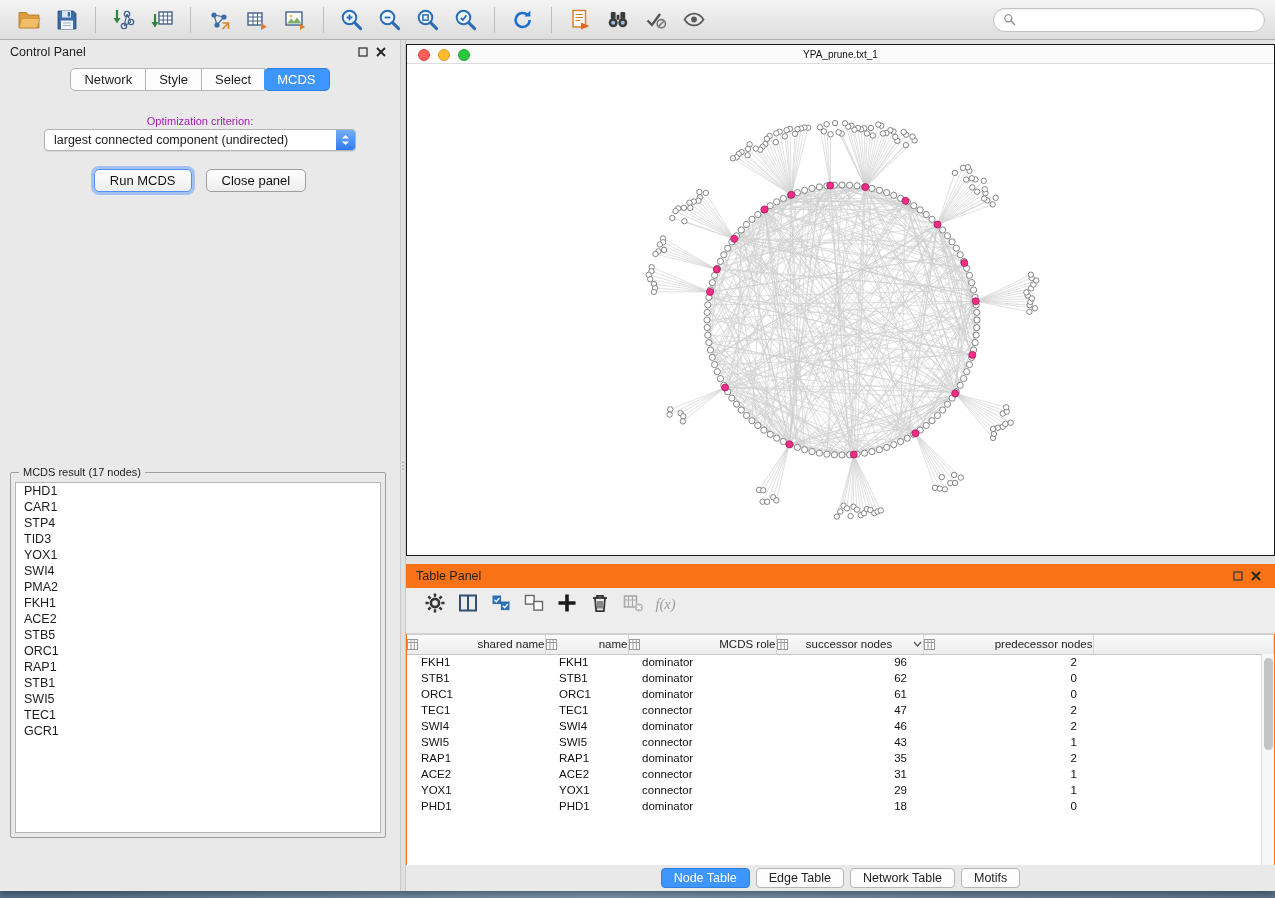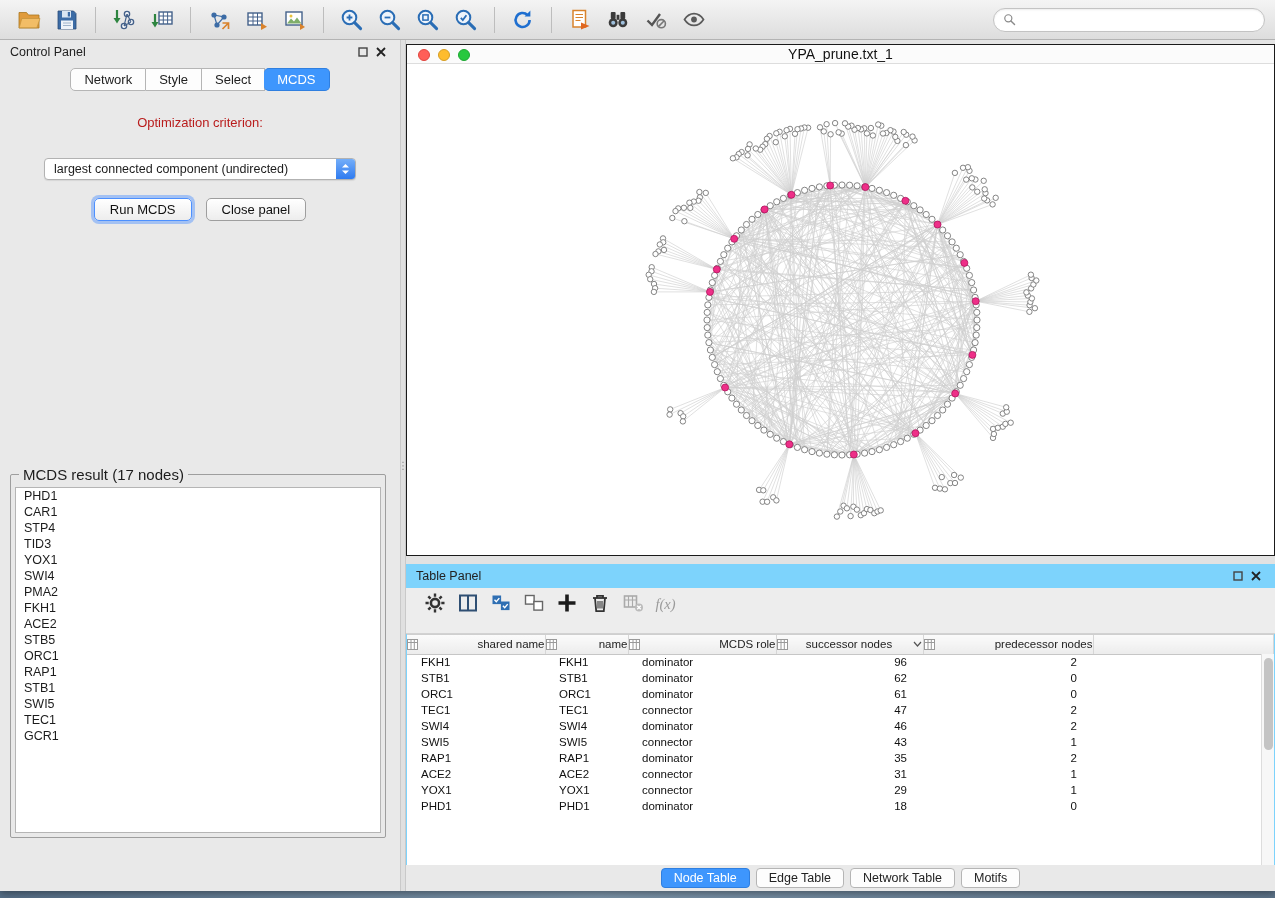--- a/index.html
+++ b/index.html
@@ -23,48 +23,48 @@
   .control-panel{width:400px;flex:0 0 400px;background:#e9e9e9;position:relative}
   .panel-titlebar{height:24px;display:flex;align-items:center;padding:0 10px;font-size:12.5px;color:#222}
   .panel-titlebar .spacer{flex:1}
   .mini-btn{border:none;background:transparent;width:18px;height:16px;display:flex;align-items:center;justify-content:center;cursor:pointer;color:#333}
   .seg-tabs{display:flex;justify-content:center;padding:4px 0 10px}
   .seg-tab{padding:3px 13px;font-size:13px;background:#fdfdfd;border:1px solid #b5b5b5;border-left:none;cursor:pointer;color:#222}
   .seg-tab:first-child{border-left:1px solid #b5b5b5;border-radius:5px 0 0 5px}
   .seg-tab:last-child{border-radius:0 5px 5px 0}
   .seg-tab.active{background:#3e96fd;border-color:#2f7fe0;color:#fff;border-radius:5px;margin-left:-1px}
   .cp-body{padding-top:14px;text-align:center}
-  .opt-label{font-size:13px;color:#b91c1c;margin-bottom:28px}
+  .opt-label{font-size:11px;color:#a21caf;margin-bottom:2px}
   .dropdown{margin:0 auto;width:312px;height:22px;background:#fff;border:1px solid #b2b2b2;border-radius:4px;display:flex;align-items:center;cursor:pointer;box-shadow:0 1px 1px rgba(0,0,0,.08)}
   .dropdown .dd-value{flex:1;text-align:left;padding-left:9px;font-size:12.5px;white-space:nowrap;overflow:hidden}
   .dropdown .dd-caret{width:19px;height:20px;margin:0;border-radius:0 3px 3px 0;background:linear-gradient(#74aef9,#2f7bf0);display:flex;align-items:center;justify-content:center}
   .btn-row{margin-top:18px;display:flex;justify-content:center;gap:14px}
   .push-btn{padding:3px 15px;font-size:13px;border:1px solid #9e9e9e;border-radius:5px;background:linear-gradient(#ffffff,#ededed);cursor:pointer;color:#111;font-family:"Liberation Sans",sans-serif}
   .push-btn.focused{border-color:#4d90fe;box-shadow:0 0 0 3px rgba(77,144,254,.45)}
   .mcds-fieldset{position:absolute;left:10px;right:14px;top:426px;height:372px;border:1px solid #9e9e9e;border-radius:2px;padding:4px}
-  .mcds-fieldset legend{font-size:15px;padding:0 4px;margin-left:4px;color:#1c1c1c}
+  .mcds-fieldset legend{font-size:11px;padding:0 4px;margin-left:4px;color:#1c1c1c}
   .mcds-list{width:100%;height:100%;background:#fff;border:1px solid #b5b5b5;overflow:hidden;text-align:left}
   .mcds-item{height:16px;line-height:16px;padding-left:8px;font-size:12.5px;cursor:default}
 
   
   .right-col{flex:1;display:flex;flex-direction:column;min-width:0;background:#e4e4e4}
   .network-frame{height:512px;flex:0 0 512px;margin-top:4px;border:1px solid #1a1a1a;background:#fff;display:flex;flex-direction:column}
   .net-titlebar{height:19px;flex:0 0 19px;background:#fbfbfb;border-bottom:1px solid #ddd;position:relative;display:flex;align-items:center;justify-content:center}
   .traffic{position:absolute;left:11px;top:0;height:19px;display:flex;align-items:center;gap:8px}
   .tl{width:12px;height:12px;border-radius:50%;cursor:pointer}
   .tl.red{background:#ff5f58;border:1px solid #e0443e}
   .tl.yellow{background:#febc2e;border:1px solid #d69e23}
   .tl.green{background:#28c83f;border:1px solid #1da832}
-  .net-title{font-size:14px;color:#111}
+  .net-title{font-size:10px;color:#111}
   .net-canvas{flex:1;background:#fff;overflow:hidden}
   .net-canvas svg{display:block;width:100%;height:100%}
   .h-splitter{height:8px;flex:0 0 8px;background:#e2e2e2;cursor:row-resize}
 
   
-  .table-panel{flex:1;display:flex;flex-direction:column;background:#7dd3fc;min-height:0}
+  .table-panel{flex:1;display:flex;flex-direction:column;background:#f97316;min-height:0}
   .tp-toolbar{height:46px;flex:0 0 46px;background:#ededed;border-bottom:1px solid #d2d2d2;display:flex;align-items:flex-start;padding:0 14px;gap:3px}
   .tp-btn{width:30px;height:30px;border:none;background:transparent;display:flex;align-items:center;justify-content:center;border-radius:4px;cursor:pointer}
   .tp-btn svg{width:22px;height:22px}
   .tp-btn.disabled{cursor:default}
   .table-wrap{flex:1;position:relative;background:#fff;margin:0 1px;overflow:hidden;border-top:1px solid #cfcfcf}
   table.data{border-collapse:collapse;table-layout:fixed;width:100%}
   table.data th{height:19px;background:linear-gradient(#fbfbfb,#ececec);border-bottom:1px solid #c6c6c6;border-right:1px solid #d6d6d6;font-weight:normal;font-size:11.5px;color:#222;cursor:pointer}
   .th-inner{display:flex;align-items:center;justify-content:space-between;gap:5px}
   table.data td{height:16px;font-size:11.5px;padding-left:14px;white-space:nowrap;overflow:hidden;color:#111}
   table.data td.num{text-align:right;padding-right:16px;padding-left:0}

